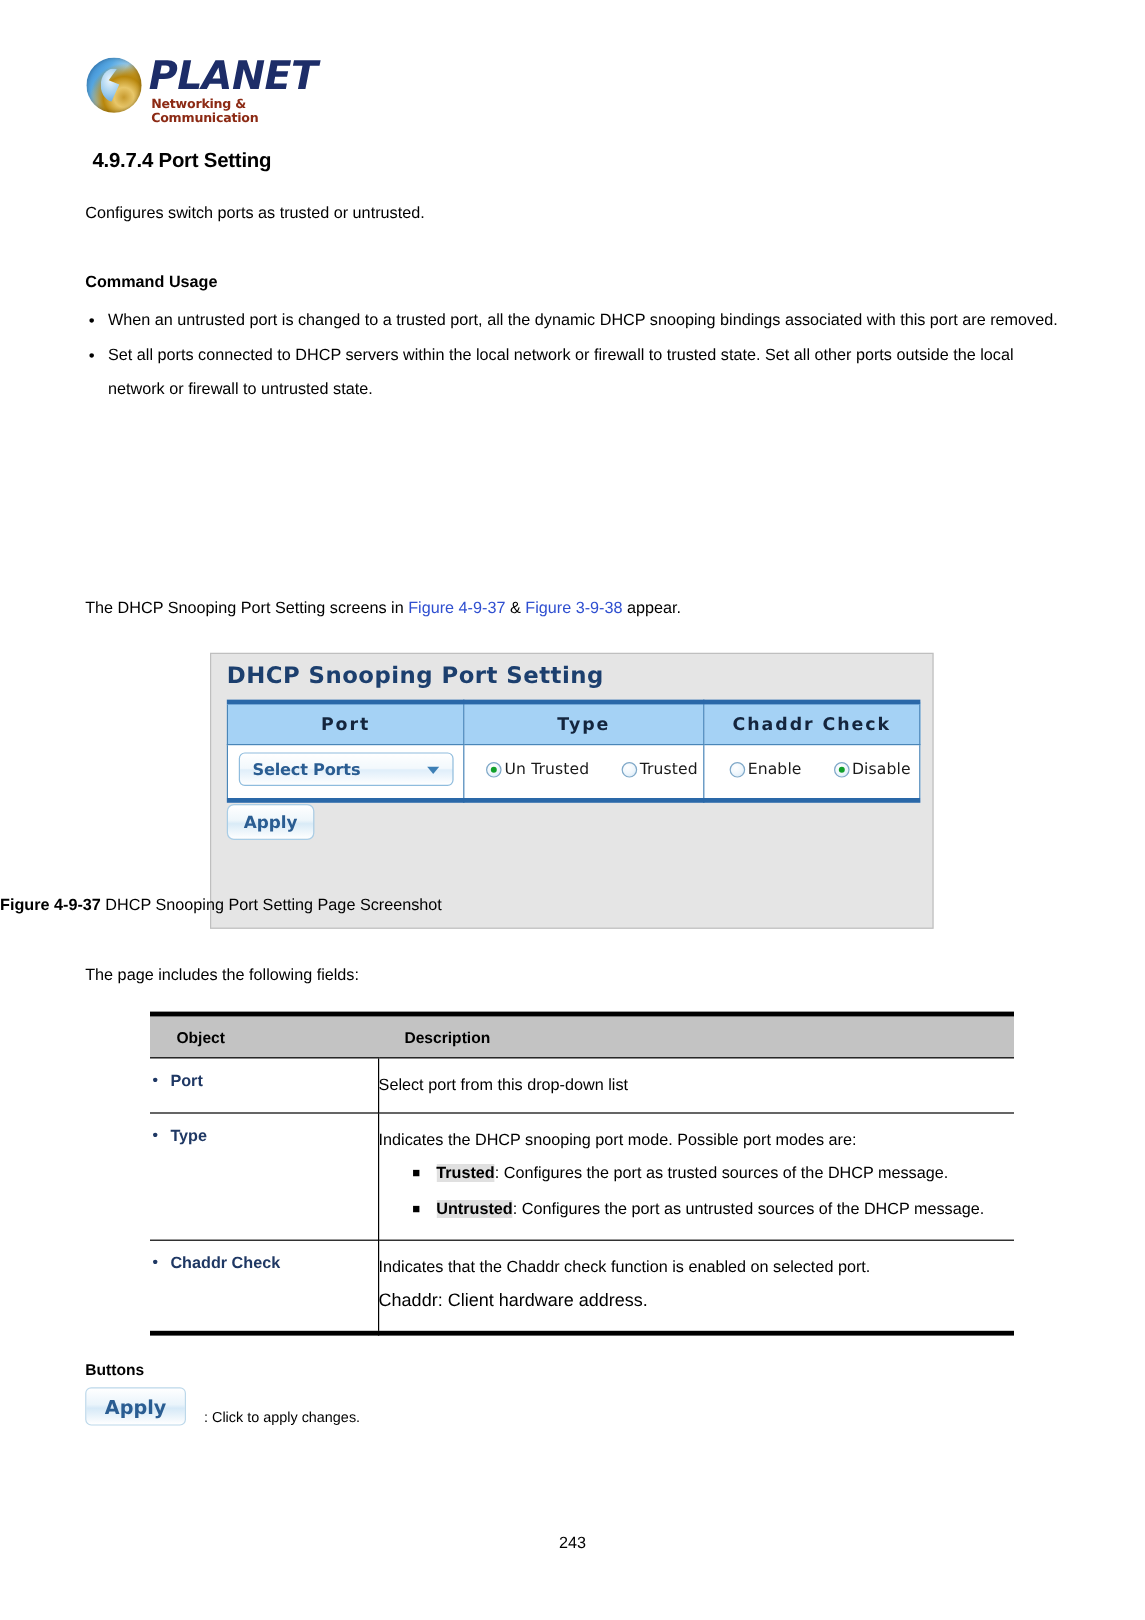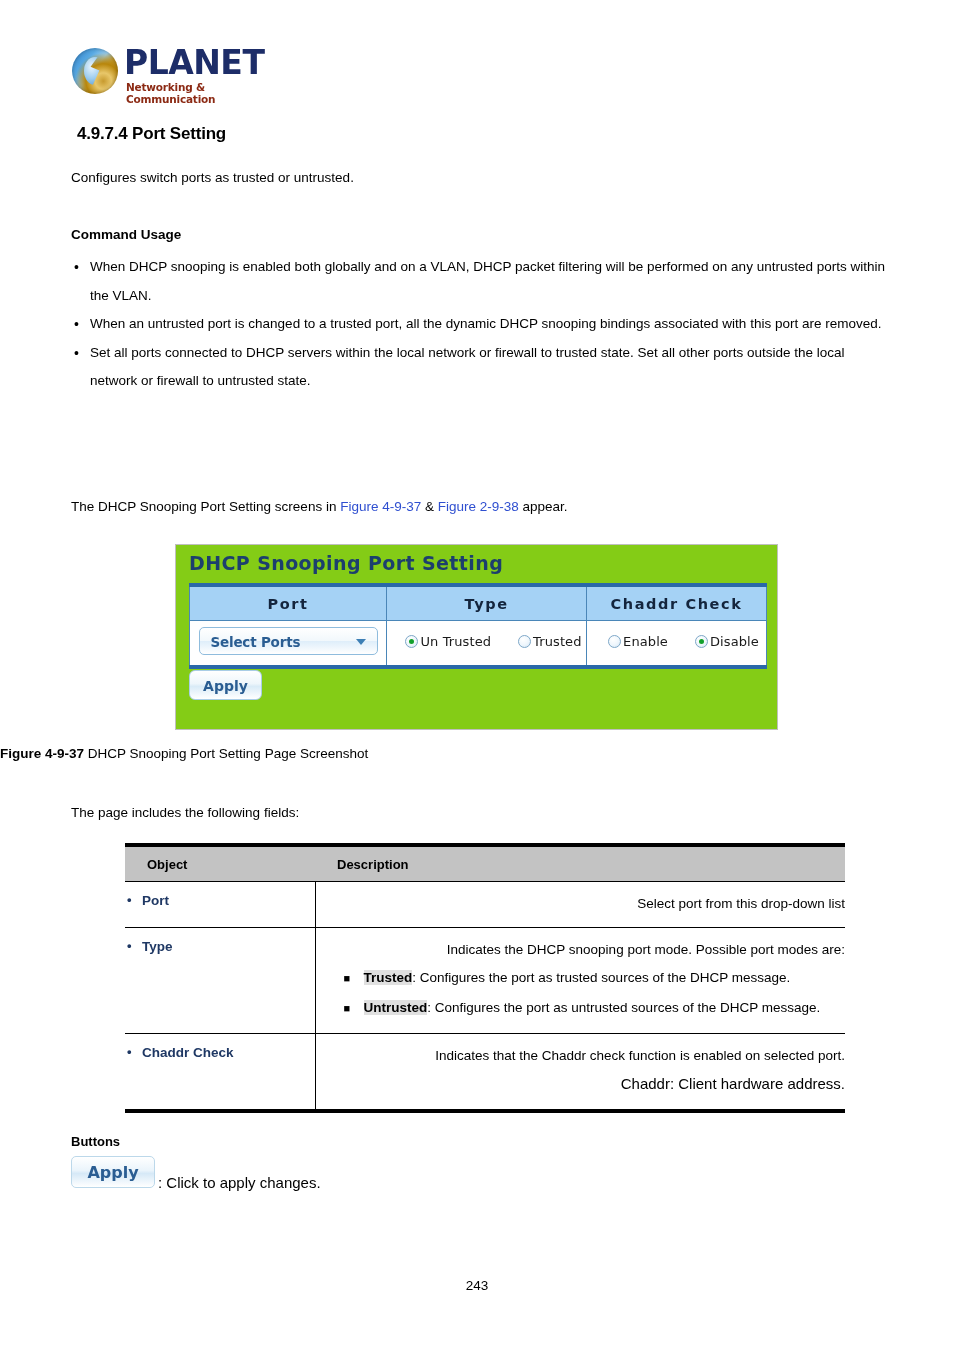--- a/index.html
+++ b/index.html
@@ -50,20 +50,21 @@
   #logo-wordmark {
     position: absolute;
     left: 52px;
     top: 1px;
     font-family: "DejaVu Sans", sans-serif;
     font-weight: bold;
     font-size: 33px;
     letter-spacing: -0.5px;
     color: #1d2d68;
     line-height: 33px;
+    font-style: italic;
   }
   #logo-tagline {
     position: absolute;
     left: 54px;
     top: 36px;
     font-family: "DejaVu Sans", sans-serif;
     font-weight: bold;
     font-size: 10.5px;
     letter-spacing: -0.2px;
     color: #8c2a14;
@@ -126,22 +127,22 @@
   .figref {
     color: #2f4fd0;
   }
 
   
   #figure-panel {
     position: absolute;
     left: 175px;
     top: 544px;
     width: 603px;
-    height: 186px;
-    background: #84cc16;
+    height: 230px;
+    background: #e5e5e5;
     border: 1px solid #bfbfbf;
     box-sizing: border-box;
   }
   #panel-title {
     position: absolute;
     left: 13px;
     top: 7px;
     font-family: "DejaVu Sans", sans-serif;
     font-weight: bold;
     font-size: 19px;
@@ -343,21 +344,21 @@
     line-height: 20px;
   }
   .obj-label::before {
     content: "\2022";
     position: absolute;
     left: 2px;
     top: -1px;
     font-size: 13px;
     color: #1f3864;
   }
-  .desc-line { line-height: 26px; text-align: right; }
+  .desc-line { line-height: 26px; }
   .desc-line.tall { line-height: 30px; font-size: 15px; }
   .sub-list {
     margin: 0;
     padding: 0;
     list-style: none;
   }
   .sub-list li {
     position: relative;
     padding-left: 48px;
     line-height: 30px;
@@ -396,23 +397,23 @@
     font-weight: bold;
     font-size: 16px;
     color: #2a5d92;
     line-height: 32px;
     text-align: center;
     box-sizing: border-box;
     cursor: pointer;
   }
   #apply-caption {
     position: absolute;
-    left: 158px;
+    left: 170px;
     top: 1174px;
-    font-size: 15px;
+    font-size: 12px;
   }
 
   #page-number {
     position: absolute;
     left: 0;
     top: 1278px;
     width: 954px;
     text-align: center;
     font-size: 13.5px;
   }
@@ -424,27 +425,26 @@
   <div id="logo-globe"></div>
   <div id="logo-wordmark">PLANET</div>
   <div id="logo-tagline">Networking &amp; Communication</div>
 </div>
 
 <div id="section-heading">4.9.7.4 Port Setting</div>
 <div id="intro-line">Configures switch ports as trusted or untrusted.</div>
 <div id="command-usage-heading">Command Usage</div>
 
 <ul id="bullet-list">
-  <li>When DHCP snooping is enabled both globally and on a VLAN, DHCP packet filtering will be performed on any untrusted ports within the VLAN.</li>
   <li>When an untrusted port is changed to a trusted port, all the dynamic DHCP snooping bindings associated with this port are removed.</li>
   <li>Set all ports connected to DHCP servers within the local network or firewall to trusted state. Set all other ports outside the local network or firewall to untrusted state.</li>
 </ul>
 
 <div id="screens-line">
-  <span>The DHCP Snooping Port Setting screens in </span><span class="figref">Figure 4-9-37</span><span> &amp; </span><span class="figref">Figure 2-9-38</span><span> appear.</span>
+  <span>The DHCP Snooping Port Setting screens in </span><span class="figref">Figure 4-9-37</span><span> &amp; </span><span class="figref">Figure 3-9-38</span><span> appear.</span>
 </div>
 
 <div id="figure-panel">
   <div id="panel-title">DHCP Snooping Port Setting</div>
 
   <table id="panel-table">
     <colgroup>
       <col class="col-port">
         <col class="col-type">
         <col class="col-chaddr">

